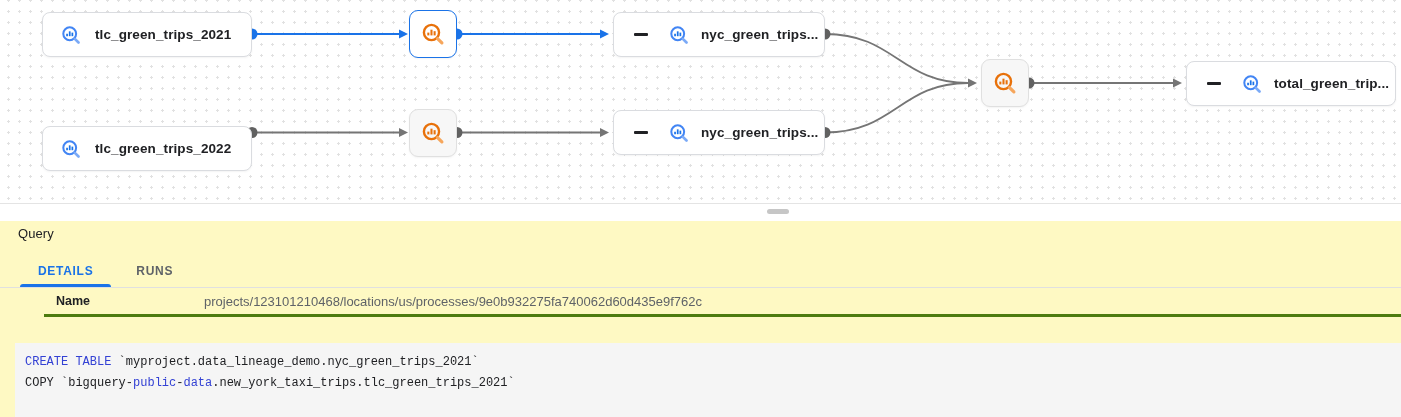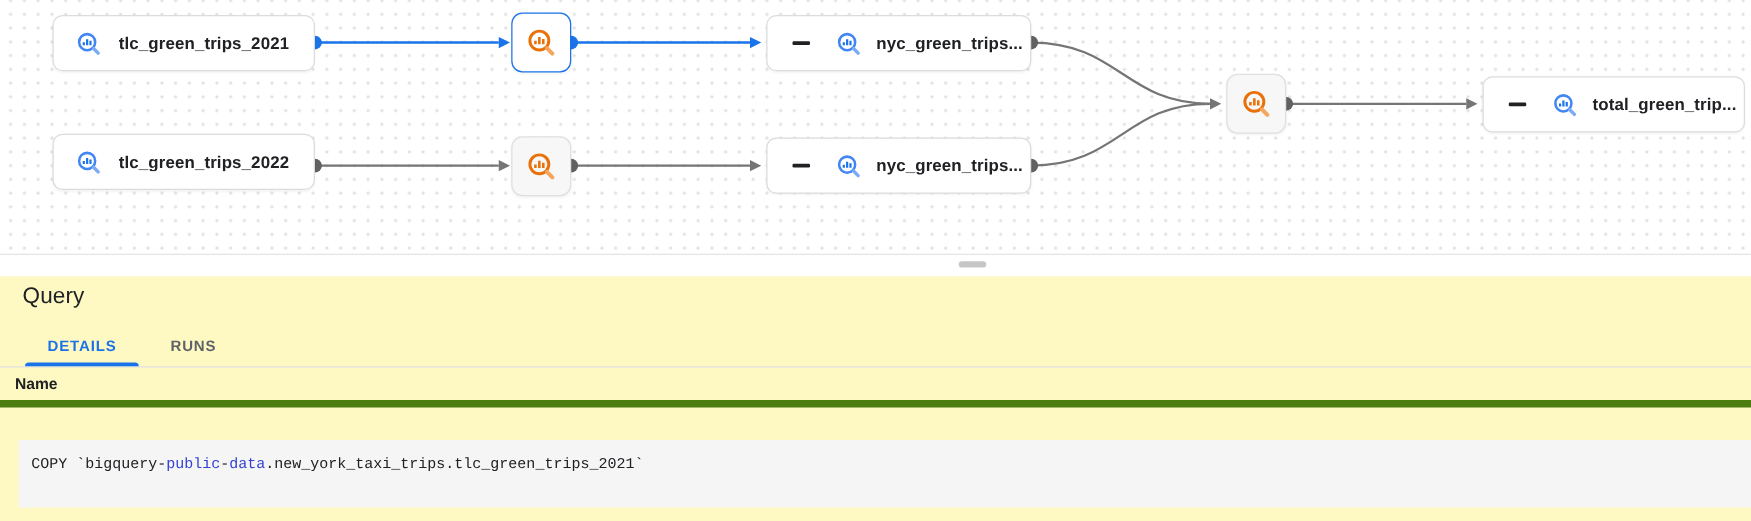--- a/index.html
+++ b/index.html
@@ -29,29 +29,29 @@
   .procnode .bqicon{width:26px;height:26px;}
   .icon-blue{--main:#4285f4;--light:#7baaf7;--bar:#1a73e8;}
   .icon-orange{--main:#e8710a;--light:#f6a65c;--bar:#e8710a;}
 
   
   .resizer{position:relative;height:17px;background:#fff;}
   .resizer .handle{position:absolute;left:767px;top:5px;width:22px;height:5px;
                    border-radius:2.5px;background:#c6c6c6;cursor:row-resize;}
 
   
-  .panel-title{padding:5px 0 13px 18px;font-size:18px;color:#202124;letter-spacing:.1px;}
+  .panel-title{padding:5px 0 13px 18px;font-size:13px;color:#202124;letter-spacing:.1px;}
   .tabs{display:flex;border-bottom:1px solid #e0e0e0;height:33px;align-items:stretch;}
   .tab{display:flex;align-items:center;padding:0 18px;font-size:12px;font-weight:bold;
        letter-spacing:.7px;color:#5f6368;position:relative;cursor:pointer;}
   .tab.runs{padding:0 25px;}
   .tab.active{color:#1a73e8;margin-left:20px;}
   .tab.active::after{content:"";position:absolute;left:0;right:0;bottom:0;height:3px;
                      background:#1a73e8;border-radius:3px 3px 0 0;}
-  .kvrow{display:flex;align-items:center;min-height:26px;border-bottom:6px solid #4d7c0f;}
+  .kvrow{display:flex;align-items:center;min-height:26px;border-bottom:3px solid #4d7c0f;margin-left:44px;}
   .kvrow .k{width:148px;padding-left:12px;font-size:12.5px;font-weight:bold;color:#202124;flex:none;}
   .kvrow .v{font-size:13px;color:#5f6368;white-space:nowrap;}
 
   
   .code{margin:26px 0 0 15px;background:#f5f5f5;padding:9px 16px 24px 10px;
         font-family:"Liberation Mono","DejaVu Sans Mono",monospace;font-size:12px;
         line-height:21px;color:#202124;}
   .code .line{white-space:pre;}
   .code .kw{color:#3341d4;}
 </style>
@@ -113,21 +113,21 @@
     </div>
 
     <div class="gnode bignode" style="left:613px;top:12px;">
       <span class="minus"></span>
       <svg class="bqicon icon-blue">
           <use href="#bq"></use>
         </svg>
       <span class="label">nyc_green_trips...</span>
     </div>
 
-    <div class="gnode tblnode" style="left:42px;top:107px;text-align:center;">
+    <div class="gnode tblnode" style="left:42px;top:126px;text-align:center;">
       <svg class="bqicon icon-blue">
           <use href="#bq"></use>
         </svg>
       <span class="label">tlc_green_trips_2022</span>
     </div>
 
     <div class="gnode procnode" style="left:409px;top:109px;">
       <svg class="bqicon icon-orange">
           <use href="#bq"></use>
         </svg>
@@ -167,20 +167,22 @@
       <div class="tab active">
         <span>DETAILS</span>
       </div>
       <div class="tab runs">
         <span>RUNS</span>
       </div>
     </div>
 
     <div class="kvrow">
       <span class="k">Name</span>
+      <span class="v">projects/123101210468/locations/us/processes/9e0b932275fa740062d60d435e9f762c</span>
     </div>
 
     <div class="code">
+      <div class="line"><span class="kw">CREATE TABLE</span><span> `myproject.data_lineage_demo.nyc_green_trips_2021`</span></div>
       <div class="line"><span>COPY `bigquery-</span><span class="kw">public</span><span>-</span><span class="kw">data</span><span>.new_york_taxi_trips.tlc_green_trips_2021`</span></div>
     </div>
   </div>
 
 </div>
 
 </body></html>

